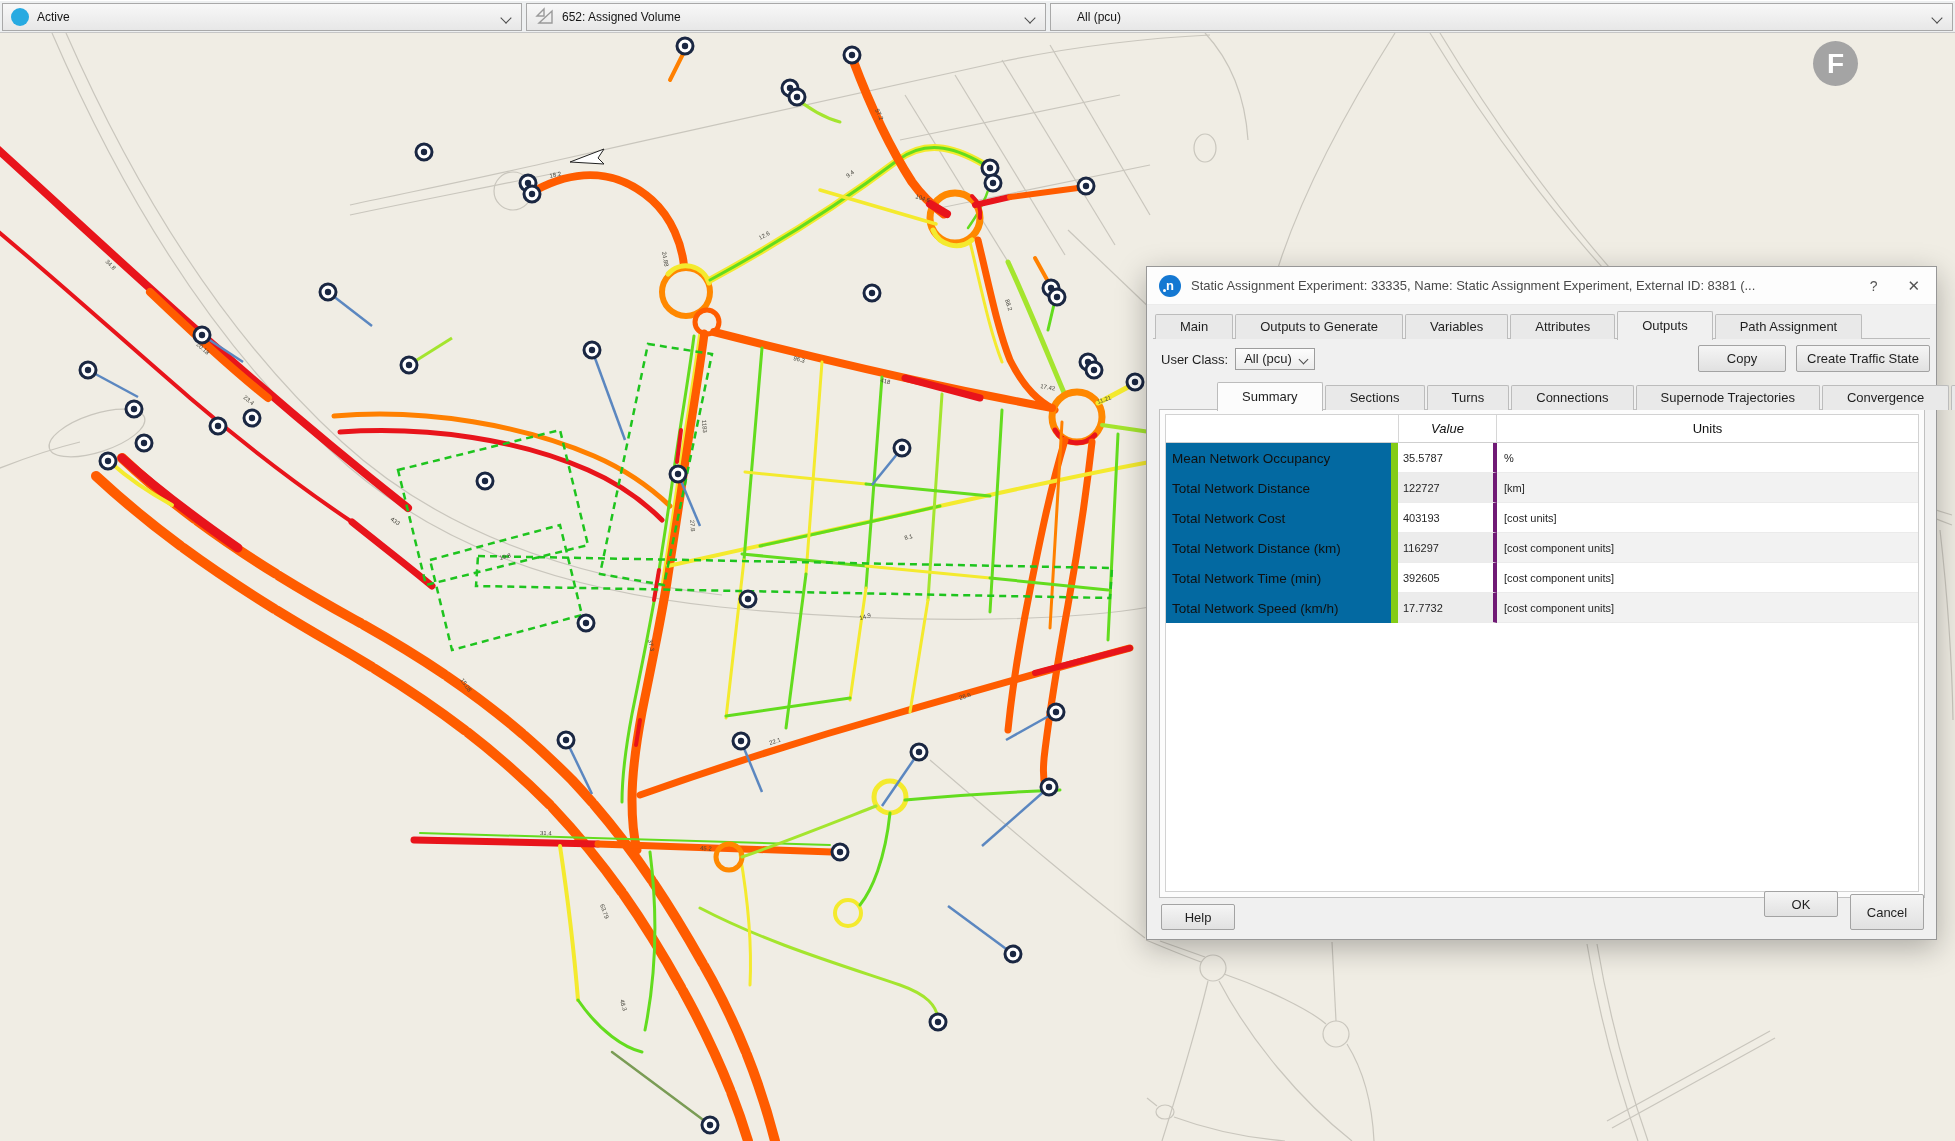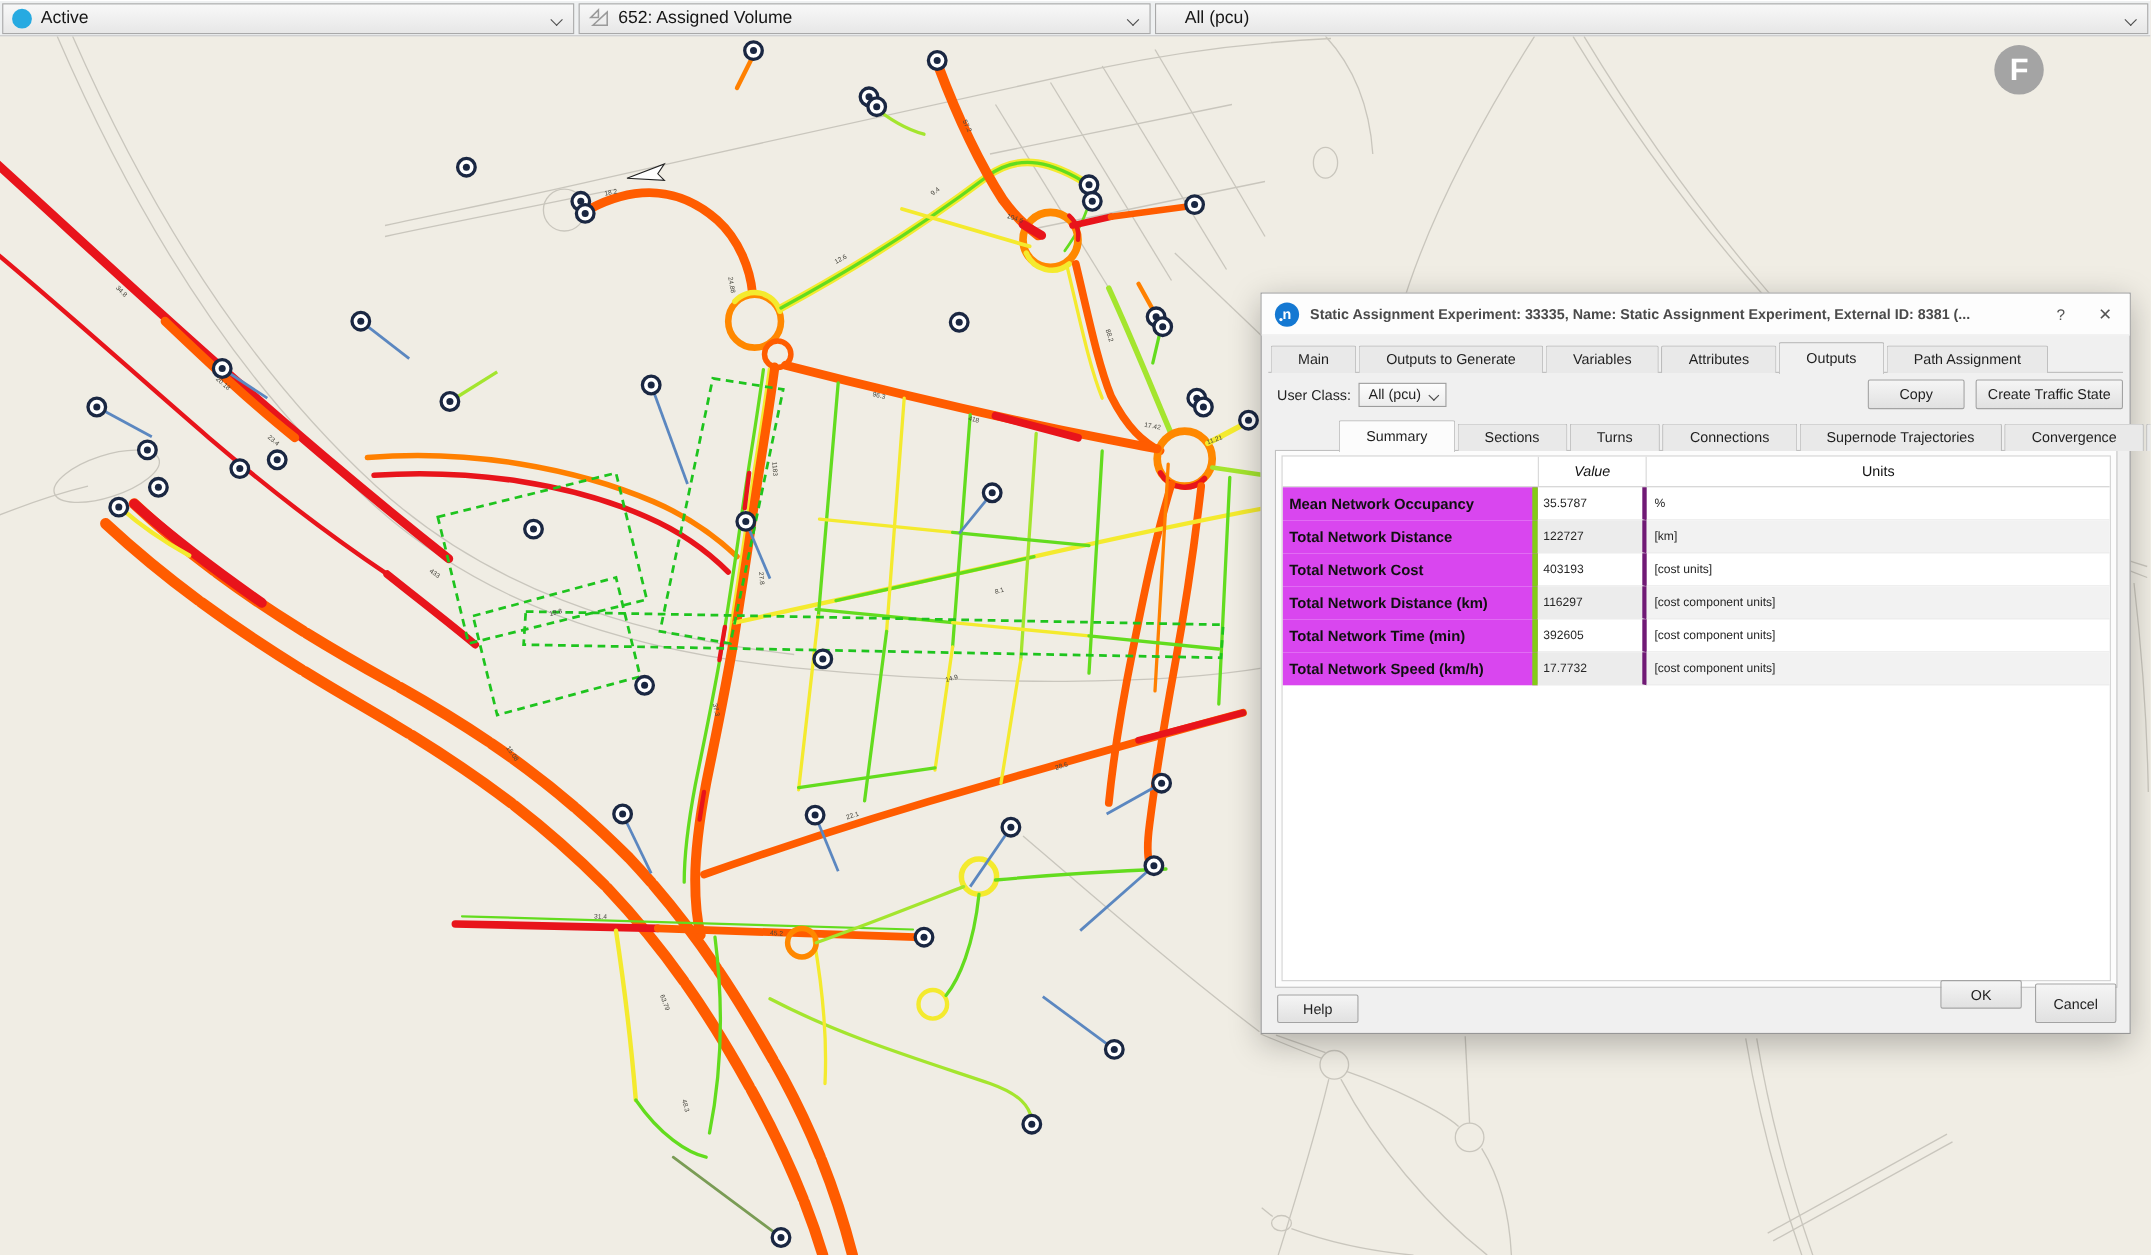--- a/index.html
+++ b/index.html
@@ -3,21 +3,21 @@
 <meta charset="utf-8">
 <style>
   html,body{margin:0;padding:0;overflow:hidden;background:#f0ede4;
     font-family:"Liberation Sans","DejaVu Sans",sans-serif;}
   #stage{position:relative;width:1955px;height:1141px;overflow:hidden;}
 
   
   #toolbar{position:absolute;left:0;top:0;width:1955px;height:33px;background:#eef0f1;
     border-top:1px solid #fff;border-bottom:1px solid #c6c6c6;z-index:5;box-sizing:border-box;}
   .combo{position:absolute;top:2px;height:28px;background:linear-gradient(#f8f8f8,#e7e7e7);
-    border:1px solid #a9a9a9;display:flex;align-items:center;font-size:16px;color:#151515;
+    border:1px solid #a9a9a9;display:flex;align-items:center;font-size:12px;color:#151515;
     padding:0 26px 0 8px;box-sizing:border-box;cursor:default;}
   .combo .chev{position:absolute;right:11px;top:10px;width:7px;height:7px;
     border-left:1.4px solid #4d4d4d;border-bottom:1.4px solid #4d4d4d;transform:rotate(-45deg);}
   .bluedot{width:18px;height:18px;border-radius:50%;background:#27aae1;margin-right:8px;flex:0 0 auto;}
   .viewicon{margin-right:7px;flex:0 0 auto;}
 
   
   #fmark{position:absolute;left:1813px;top:41px;width:45px;height:45px;border-radius:50%;
     background:#a4a4a4;color:#fff;font-weight:bold;font-size:28px;display:flex;align-items:center;
     justify-content:center;z-index:2;}
@@ -29,21 +29,21 @@
   
   #dialog{position:absolute;left:1146px;top:266px;width:791px;height:674px;background:#f0f0f0;
     border:1px solid #979797;box-shadow:0 8px 28px rgba(0,0,0,.28);z-index:10;font-size:13px;
     box-sizing:border-box;color:#1f1f1f;}
   #titlebar{height:38px;background:#fdfdfd;border-bottom:1px solid #ececec;display:flex;
     align-items:center;padding:0 12px;box-sizing:border-box;}
   .applogo{width:22px;height:22px;border-radius:50%;background:#1478d2;color:#fff;font-weight:bold;
     font-size:13px;display:flex;align-items:center;justify-content:center;position:relative;flex:0 0 auto;}
   .applogo::after{content:'';position:absolute;left:4px;bottom:5px;width:3px;height:3px;
     border-radius:50%;background:#fff;}
-  #title-text{margin-left:10px;color:#4a4a4a;flex:1;white-space:nowrap;overflow:hidden;font-weight:bold;}
+  #title-text{margin-left:10px;color:#4a4a4a;flex:1;white-space:nowrap;overflow:hidden;}
   .cap-btn{color:#555;cursor:default;}
   #help-glyph{margin-right:30px;font-size:14px;}
   #close-glyph{font-size:15px;margin-right:4px;}
 
   .tabbar{position:absolute;display:flex;align-items:flex-end;z-index:3;}
   #maintabs{left:8px;top:44px;height:28px;}
   #subtabs{left:30px;top:116px;height:27px;margin-left:40px;}
   .tab{padding:4px 24px 5px;border:1px solid #bcbcbc;border-bottom:none;background:#e9e9e9;
     margin-right:2px;border-radius:2px 2px 0 0;white-space:nowrap;cursor:default;}
   #maintabs .tab.active{background:#f0f0f0;padding-top:6px;padding-bottom:7px;margin-bottom:-1px;}
@@ -68,21 +68,21 @@
 
   #subframe{position:absolute;left:12px;top:142px;width:766px;height:489px;
     border:1px solid #c0c0c0;background:#fcfcfc;box-sizing:border-box;}
   #tablecard{position:absolute;left:5px;top:4px;right:5px;bottom:5px;background:#fff;
     border:1px solid #d2d2d2;overflow:hidden;}
   .trow{display:grid;grid-template-columns:232px 99px 1fr;height:30px;}
   #thead{height:27px;border-bottom:1px solid #cfcfcf;}
   #thead .hc{display:flex;align-items:center;justify-content:center;font-size:13px;color:#101010;}
   #thead .hc.mid{border-left:1px solid #d6d6d6;border-right:1px solid #d6d6d6;font-style:italic;}
   .cell-label{font-size:13.5px;color:#101010;padding-left:6px;display:flex;align-items:center;
-    background:#d946ef;border-right:5px solid #84cc16;font-weight:bold;}
+    background:#0369a1;border-right:7px solid #84cc16;}
   .cell-val{font-size:11px;color:#262626;padding:0 5px;display:flex;align-items:center;
     border-right:4px solid #701a75;}
   .cell-units{font-size:11px;color:#262626;padding:0 7px;display:flex;align-items:center;}
   .trow.shade .cell-val{background:#ececec;}
   .trow.shade .cell-units{background:#f2f2f2;}
   .trow .cell-val,.trow .cell-units{border-bottom:1px solid #ebebeb;}
 </style>
 </head>
 <body>
 

